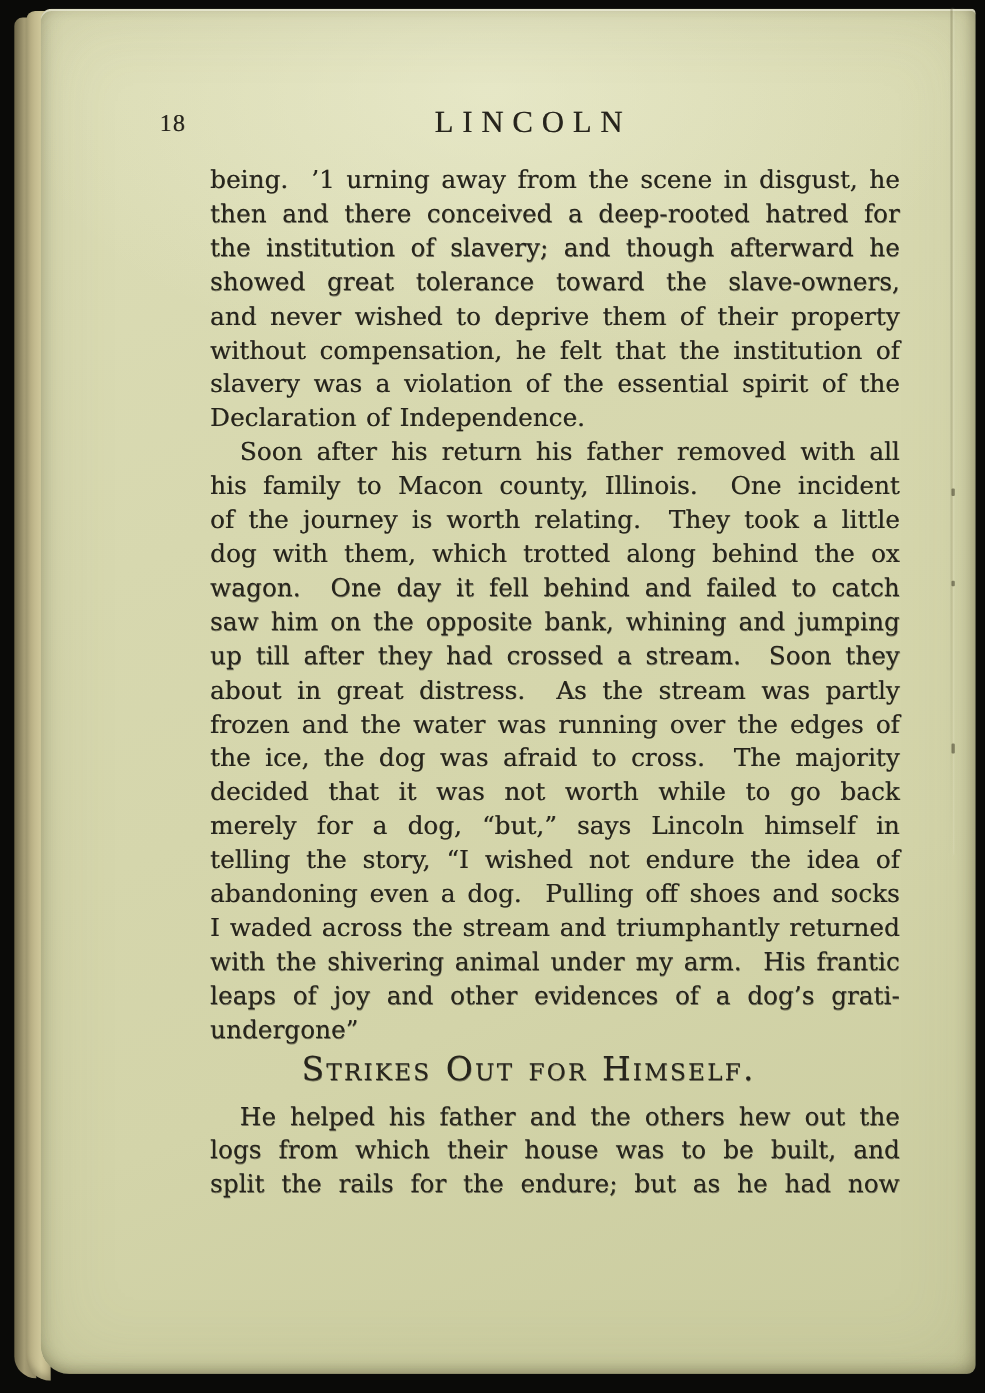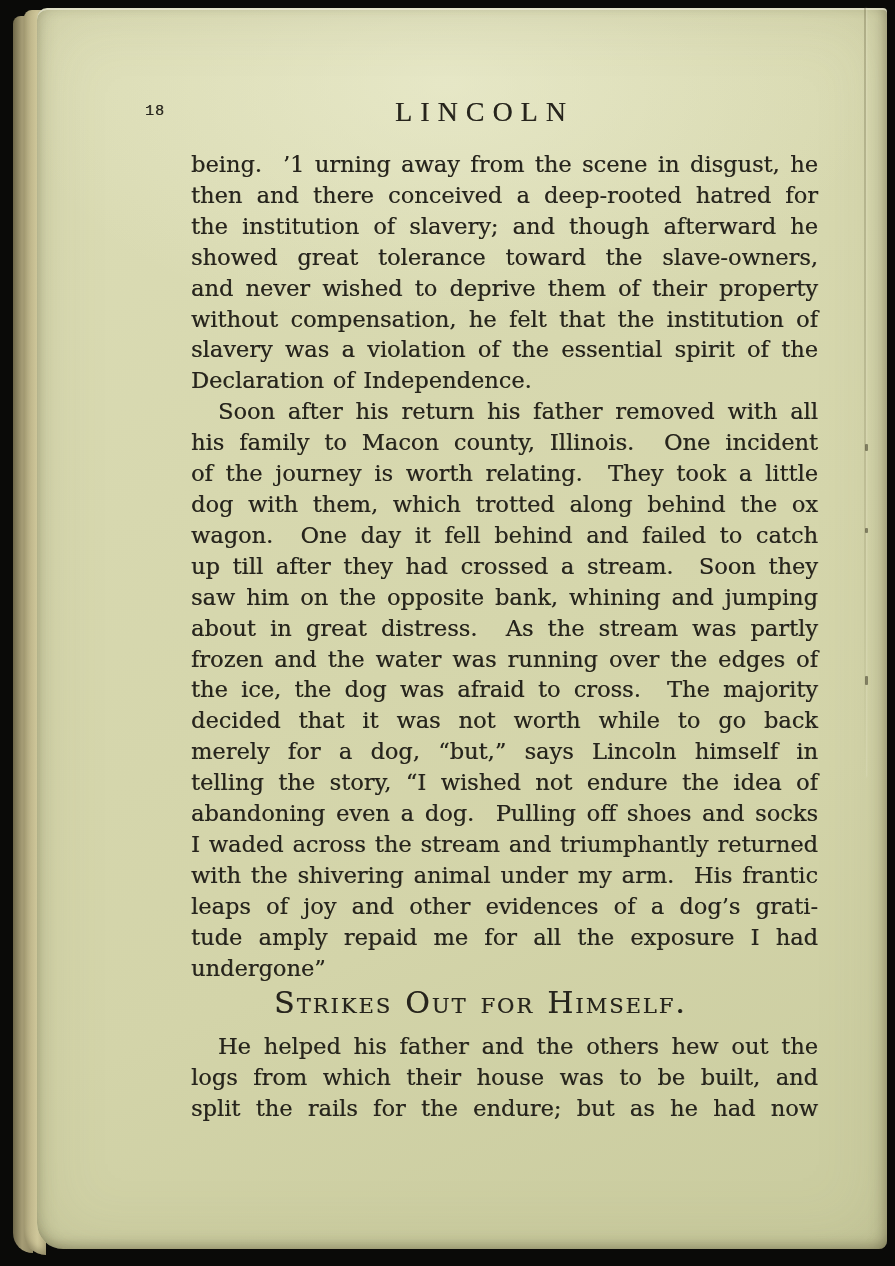--- a/index.html
+++ b/index.html
@@ -74,22 +74,22 @@
   }
   .header-row {
     position: relative;
     padding-top: 89px;
     height: 30px;
     line-height: 30px;
   }
   .page-number {
     position: absolute;
     left: 2px; top: 89px;
-    font-size: 15px;
-    font-family: Liberation Mono, monospace;
+    font-size: 22px;
+    font-family: Liberation Serif, serif;
     letter-spacing: 1px;
   }
   .running-title {
     text-align: center;
     font-size: 28px;
     font-family: "Liberation Serif", serif;
     letter-spacing: 8px;
     text-indent: 8px; 
   }
   .body-text {
@@ -150,33 +150,32 @@
             <div class="line">without compensation, he felt that the institution of</div>
             <div class="line">slavery was a violation of the essential spirit of the</div>
             <div class="line flush">Declaration of Independence.</div>
           </div>
           <div class="para indent">
             <div class="line">Soon after his return his father removed with all</div>
             <div class="line">his family to Macon county, Illinois.&nbsp; One incident</div>
             <div class="line">of the journey is worth relating.&nbsp; They took a little</div>
             <div class="line">dog with them, which trotted along behind the ox</div>
             <div class="line">wagon.&nbsp; One day it fell behind and failed to catch</div>
+            <div class="line">saw him on the opposite bank, whining and jumping</div>
             <div class="line">up till after they had crossed a stream.&nbsp; Soon they</div>
-            <div class="line">saw him on the opposite bank, whining and jumping</div>
             <div class="line">about in great distress.&nbsp; As the stream was partly</div>
             <div class="line">frozen and the water was running over the edges of</div>
             <div class="line">the ice, the dog was afraid to cross.&nbsp; The majority</div>
             <div class="line">decided that it was not worth while to go back</div>
             <div class="line">merely for a dog, “but,” says Lincoln himself in</div>
             <div class="line">telling the story, “I wished not endure the idea of</div>
             <div class="line">abandoning even a dog.&nbsp; Pulling off shoes and socks</div>
             <div class="line">I waded across the stream and triumphantly returned</div>
             <div class="line">with the shivering animal under my arm.&nbsp; His frantic</div>
             <div class="line">leaps of joy and other evidences of a dog’s grati-</div>
-            <div class="line">tude amply repaid me for all the exposure I had</div>
             <div class="line flush">undergone”</div>
           </div>
           <div class="section-heading">Strikes Out for Himself.</div>
           <div class="para indent">
             <div class="line">He helped his father and the others hew out the</div>
             <div class="line">logs from which their house was to be built, and</div>
             <div class="line">split the rails for the endure; but as he had now</div>
           </div>
         </div>
 

